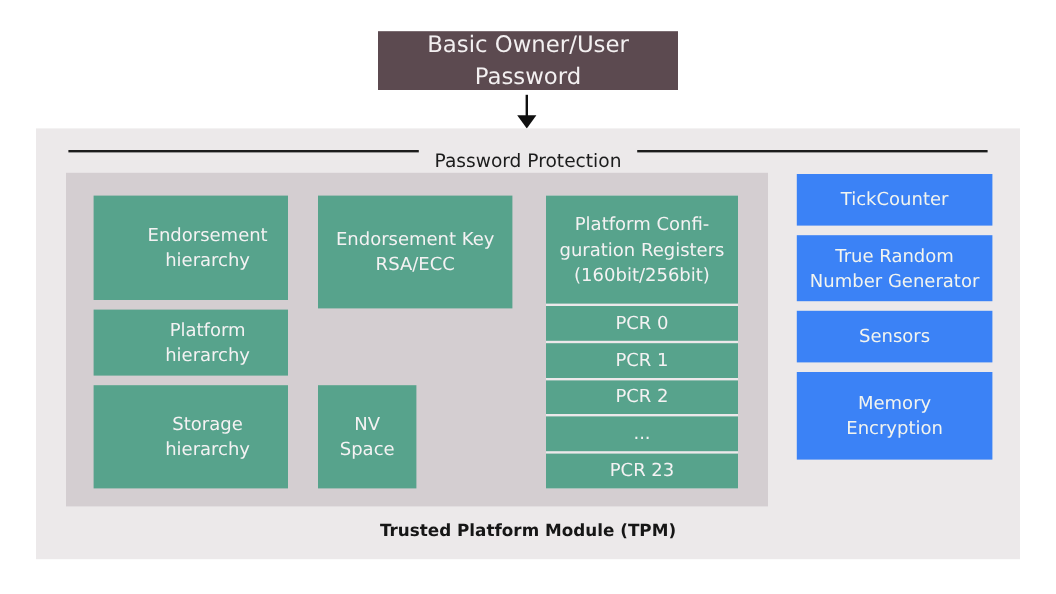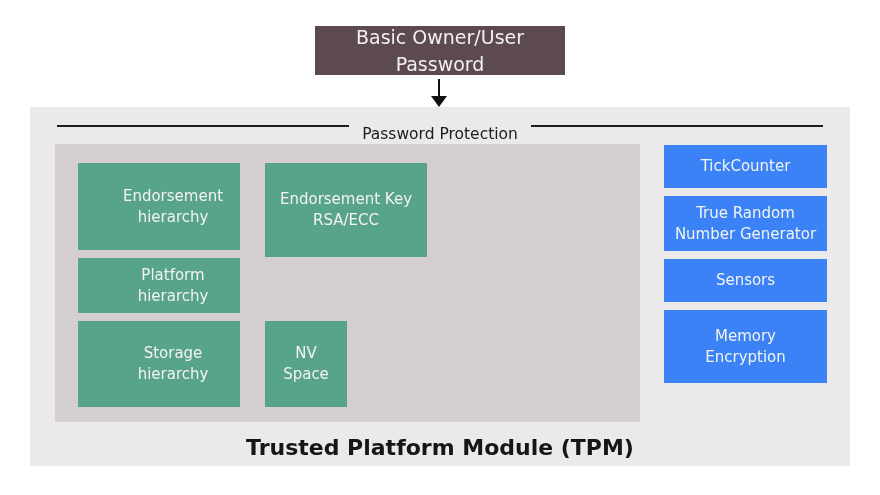--- a/index.html
+++ b/index.html
@@ -107,21 +107,21 @@
   #feat-1 { top: 89px;  height: 55px; }
   #feat-2 { top: 152px; height: 43px; }
   #feat-3 { top: 203px; height: 73px; }
   #feat-4 { top: 266px; height: 52px; }
   
   #tpm-title {
     position: absolute;
     left: 0; top: 328px;
     width: 100%;
     text-align: center;
-    font-size: 22px;
+    font-size: 14px;
     font-weight: bold;
     color: #161616;
   }
 </style>
 </head>
 <body>
 
 <div id="top-box" class="box">Basic Owner/User Password</div>
 
 <div id="arrow-stem"></div>
@@ -141,20 +141,30 @@
 hierarchy</div>
     <div id="hier-1" class="box teal h-box">Platform hierarchy</div>
     <div id="hier-2" class="box teal h-box">Storage
 hierarchy</div>
 
     <div id="ek-box" class="box teal">Endorsement Key
 RSA/ECC</div>
     <div id="nv-box" class="box teal">NV
 Space</div>
 
+    <div id="pcr-stack">
+      <div id="pcr-title" class="box teal">Platform Confi-
+guration Registers
+(160bit/256bit)</div>
+      <div class="box teal pcr-row">PCR 0</div>
+      <div class="box teal pcr-row">PCR 1</div>
+      <div class="box teal pcr-row">PCR 2</div>
+      <div class="box teal pcr-row">...</div>
+      <div class="box teal pcr-row">PCR 23</div>
+    </div>
   </div>
 
   <div id="feat-0" class="box green f-box">TickCounter</div>
   <div id="feat-1" class="box green f-box">True Random
 Number Generator</div>
   <div id="feat-2" class="box green f-box">Sensors</div>
   <div id="feat-3" class="box green f-box">Memory
 Encryption</div>
 
   <div id="tpm-title">Trusted Platform Module (TPM)</div>

